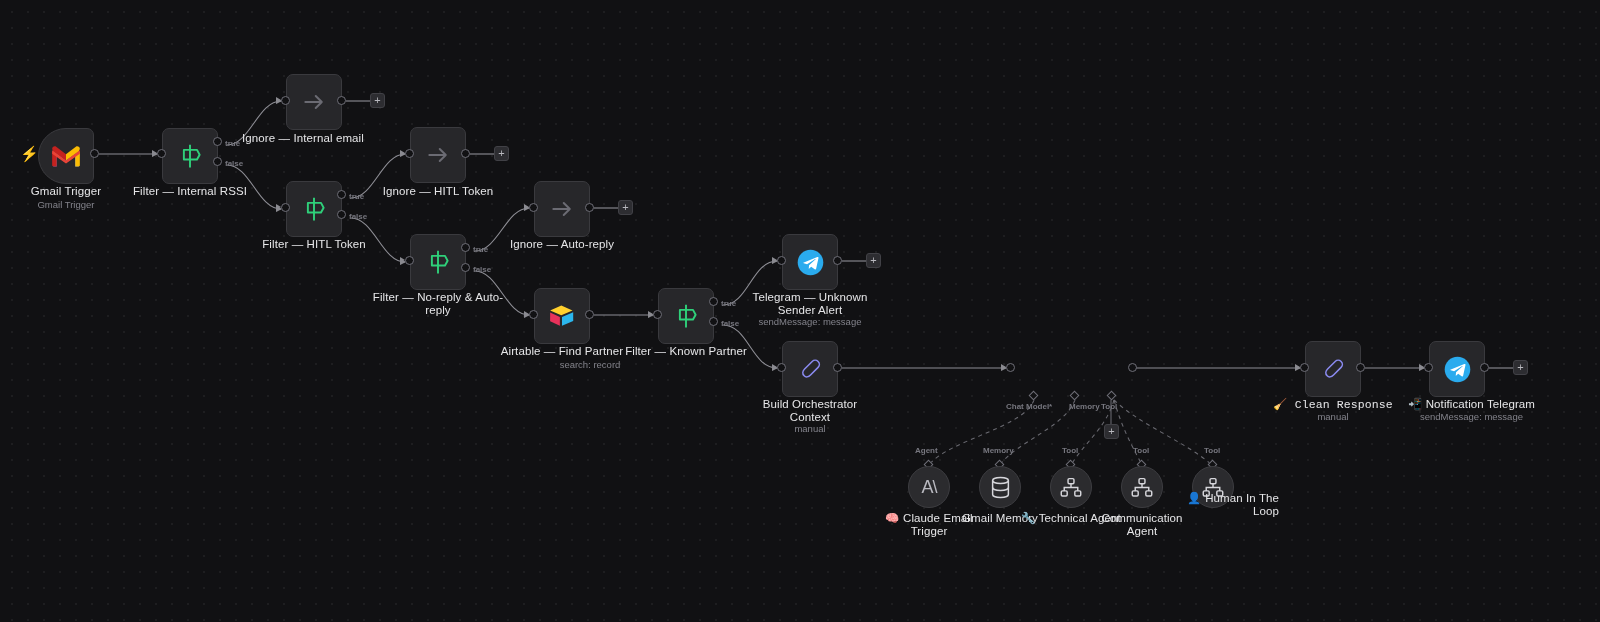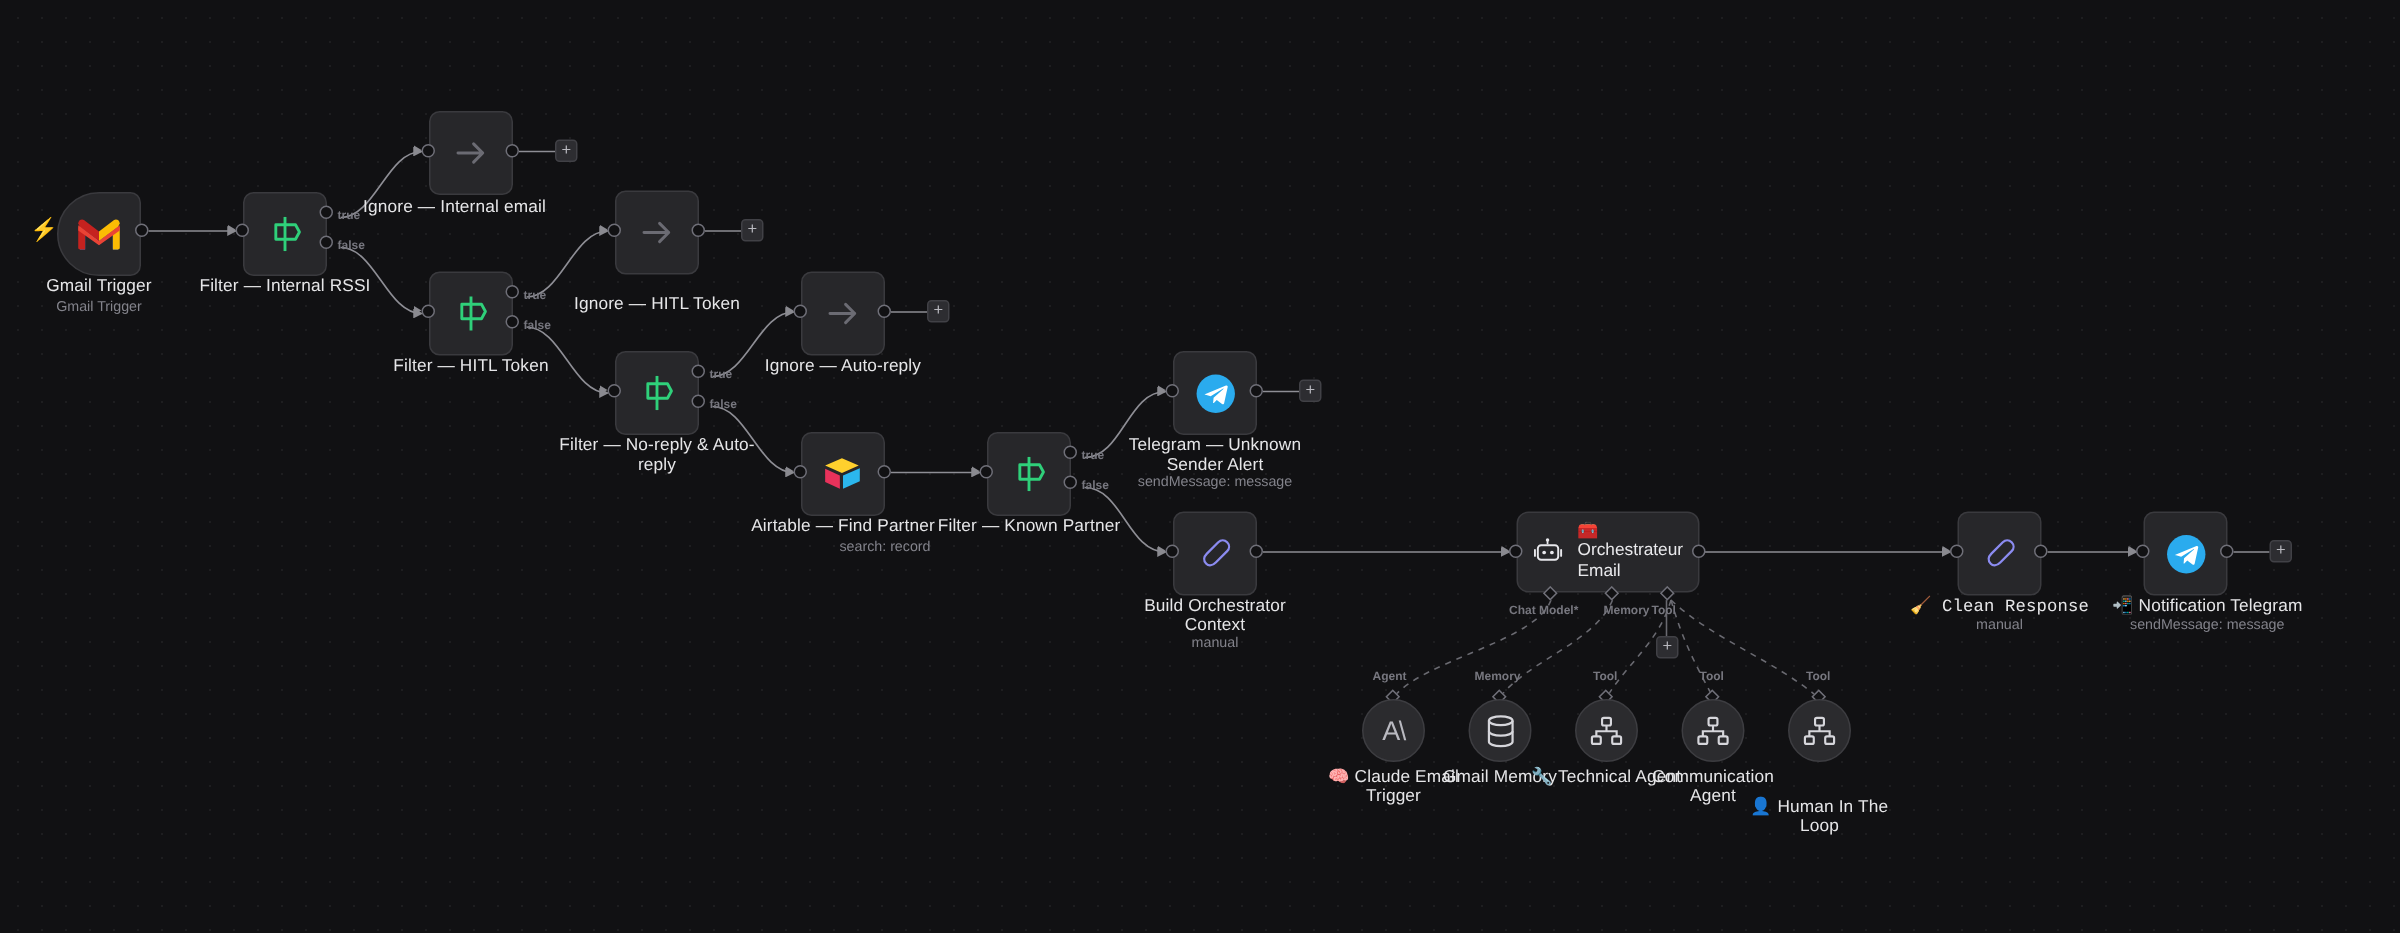--- a/index.html
+++ b/index.html
@@ -250,21 +250,21 @@
 
   <div class="node sq" style="left:410px;top:127px;">
     <svg class="ico noop-ico" viewBox="0 0 30 30">
       <path d="M5,15 L24,15 M17,8 L24,15 L17,22" stroke="#6b6b73" stroke-width="2.3" fill="none" stroke-linecap="round" stroke-linejoin="round"></path>
     </svg>
   </div>
   <div class="arrow-in" style="left:400px;top:150px;"></div>
   <div class="port" style="left:405px;top:149px;"></div>
   <div class="port" style="left:461px;top:149px;"></div>
   <div class="plus-btn" style="left:494px;top:146px;">+</div>
-  <div class="node-label" style="left:372px;top:197px;width:132px;">Ignore — HITL Token</div>
+  <div class="node-label" style="left:372px;top:185px;width:132px;">Ignore — HITL Token</div>
 
   <div class="node sq" style="left:410px;top:234px;">
     <svg class="ico filter-ico" viewBox="0 0 32 32">
       <path d="M16,3 L16,29" stroke="#2fd07a" stroke-width="2.2" fill="none"></path>
       <path d="M9,9 L24,9 L27,14.5 L24,20 L9,20 Z" stroke="#2fd07a" stroke-width="2.2" fill="none" stroke-linejoin="round"></path>
     </svg>
   </div>
   <div class="arrow-in" style="left:400px;top:257px;"></div>
   <div class="port" style="left:405px;top:256px;"></div>
   <div class="port" style="left:461px;top:243px;"></div>
@@ -331,32 +331,20 @@
       <path d="M8.5,23.5 C6,21 6.5,18 9,15.5 L18,6.5 C20,4.5 23,4.5 25,6.5 C27,8.5 27,11.5 25,13.5 L16,22.5 C13.5,25 10.5,25.5 8.5,23.5 Z" stroke="#8b8bf0" stroke-width="1.8" fill="none"></path>
     </svg>
   </div>
   <div class="arrow-in" style="left:772px;top:364px;"></div>
   <div class="port" style="left:777px;top:363px;"></div>
   <div class="port" style="left:833px;top:363px;"></div>
   <div class="node-label" style="left:744px;top:398px;width:132px;">Build Orchestrator
 Context</div>
   <div class="node-sub" style="left:744px;top:423px;width:132px;">manual</div>
 
-  <div class="node agent" style="left:1011px;top:341px;">
-    <svg class="ico robot-ico" viewBox="0 0 32 30">
-      <path d="M15,2 L15,7" stroke="#e8e8ec" stroke-width="1.8"></path>
-      <circle cx="15" cy="2.5" r="1.8" fill="#e8e8ec"></circle>
-      <rect x="5" y="8" width="21" height="15" rx="3.4" stroke="#e8e8ec" stroke-width="2" fill="none"></rect>
-      <circle cx="11.5" cy="15.5" r="1.9" fill="#e8e8ec"></circle>
-      <circle cx="19.5" cy="15.5" r="1.9" fill="#e8e8ec"></circle>
-      <path d="M2,13 L2,19 M29,13 L29,19" stroke="#e8e8ec" stroke-width="2" stroke-linecap="round"></path>
-    </svg>
-    <div class="agent-title">🧰 Orchestrateur
-Email</div>
-  </div>
   <div class="arrow-in" style="left:1001px;top:364px;"></div>
   <div class="port" style="left:1006px;top:363px;"></div>
   <div class="port" style="left:1128px;top:363px;"></div>
   <div class="port-diamond" style="left:1030px;top:392px;"></div>
   <div class="port-label" style="left:1006px;top:402px;">Chat Model*</div>
   <div class="port-diamond" style="left:1071px;top:392px;"></div>
   <div class="port-label" style="left:1069px;top:402px;">Memory</div>
   <div class="port-diamond" style="left:1108px;top:392px;"></div>
   <div class="port-label" style="left:1101px;top:402px;">Tool</div>
   <div class="plus-btn" style="left:1104px;top:424px;">+</div>
@@ -432,16 +420,16 @@
   <div class="port-label" style="left:1204px;top:446px;">Tool</div>
   <div class="port-diamond" style="left:1209px;top:461px;"></div>
   <div class="node circ" style="left:1192px;top:466px;">
     <svg class="ico tool-ico" viewBox="0 0 26 24">
       <rect x="9.5" y="1.5" width="7" height="6" rx="1.4" stroke="#d6d6db" stroke-width="1.7" fill="none"></rect>
       <rect x="1.5" y="16" width="7" height="6" rx="1.4" stroke="#d6d6db" stroke-width="1.7" fill="none"></rect>
       <rect x="17.5" y="16" width="7" height="6" rx="1.4" stroke="#d6d6db" stroke-width="1.7" fill="none"></rect>
       <path d="M13,7.5 L13,12 M5,16 L5,12 L21,12 L21,16" stroke="#d6d6db" stroke-width="1.7" fill="none"></path>
     </svg>
   </div>
-  <div class="node-label" style="left:1147px;top:532px;width:132px;">👤 Human In The
+  <div class="node-label" style="left:1147px;top:492px;width:132px;text-align:right;">👤 Human In The
 Loop</div>
 
 </div>
 
 </body></html>

